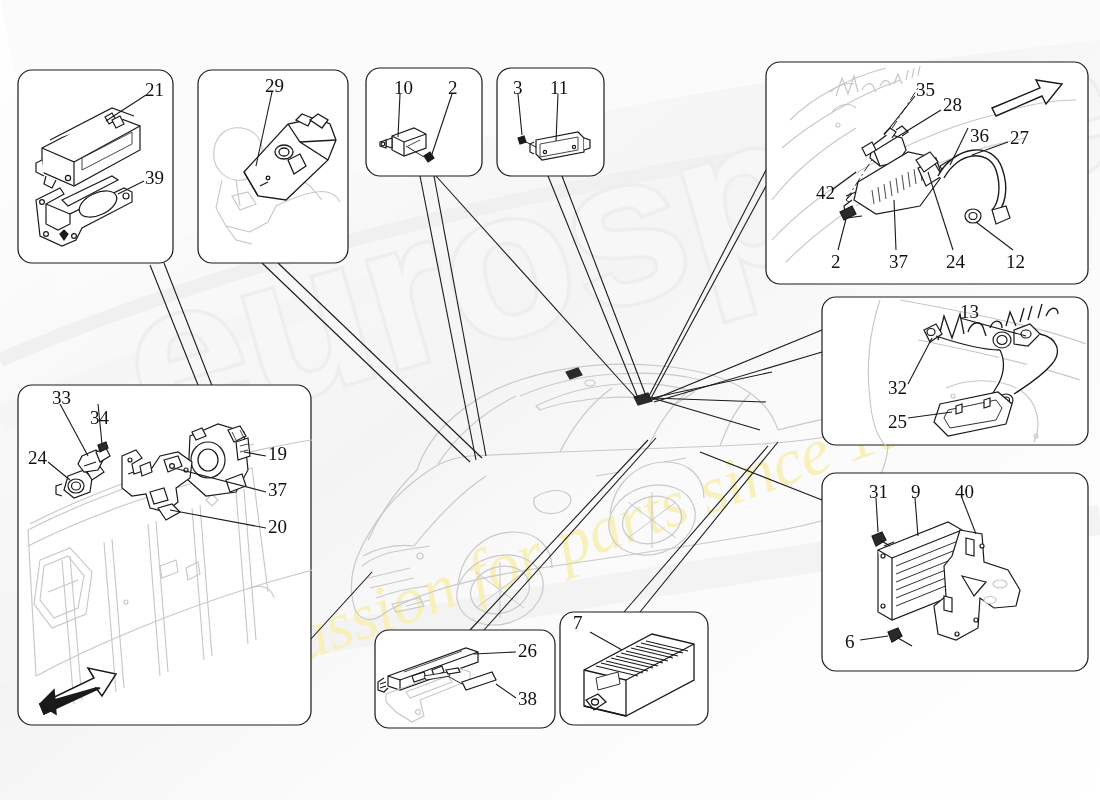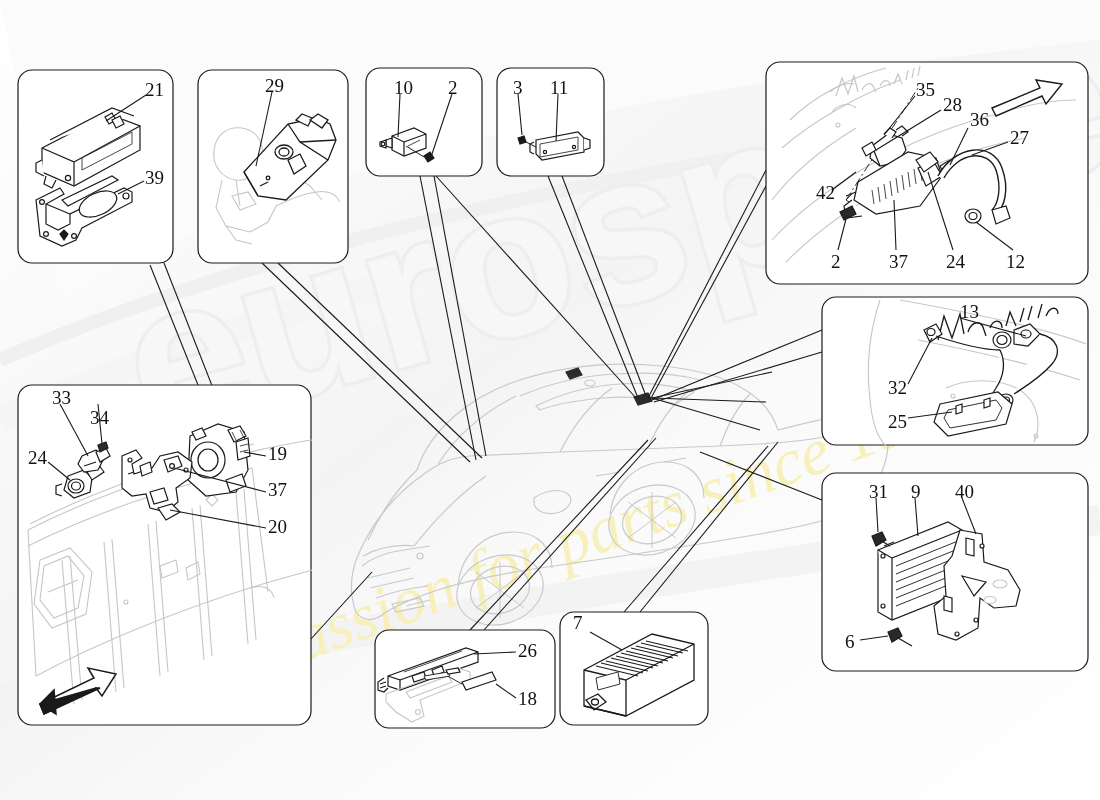--- a/index.html
+++ b/index.html
@@ -536,21 +536,21 @@
   <div class="callout-label" style="left:265px;top:76px">29</div>
 
   <div class="callout-label" style="left:394px;top:78px">10</div>
   <div class="callout-label" style="left:448px;top:78px">2</div>
 
   <div class="callout-label" style="left:513px;top:78px">3</div>
   <div class="callout-label" style="left:550px;top:78px">11</div>
 
   <div class="callout-label" style="left:916px;top:80px">35</div>
   <div class="callout-label" style="left:943px;top:95px">28</div>
-  <div class="callout-label" style="left:970px;top:110px">36</div>
+  <div class="callout-label" style="left:970px;top:126px">36</div>
   <div class="callout-label" style="left:1010px;top:128px">27</div>
   <div class="callout-label" style="left:816px;top:183px">42</div>
   <div class="callout-label" style="left:831px;top:252px">2</div>
   <div class="callout-label" style="left:889px;top:252px">37</div>
   <div class="callout-label" style="left:946px;top:252px">24</div>
   <div class="callout-label" style="left:1006px;top:252px">12</div>
 
   <div class="callout-label" style="left:960px;top:302px">13</div>
   <div class="callout-label" style="left:888px;top:378px">32</div>
   <div class="callout-label" style="left:888px;top:412px">25</div>
@@ -561,17 +561,17 @@
   <div class="callout-label" style="left:845px;top:632px">6</div>
 
   <div class="callout-label" style="left:52px;top:388px">33</div>
   <div class="callout-label" style="left:90px;top:408px">34</div>
   <div class="callout-label" style="left:28px;top:448px">24</div>
   <div class="callout-label" style="left:268px;top:444px">19</div>
   <div class="callout-label" style="left:268px;top:480px">37</div>
   <div class="callout-label" style="left:268px;top:517px">20</div>
 
   <div class="callout-label" style="left:518px;top:641px">26</div>
-  <div class="callout-label" style="left:518px;top:689px">18</div>
+  <div class="callout-label" style="left:518px;top:689px">38</div>
 
   <div class="callout-label" style="left:573px;top:613px">7</div>
 
 </div>
 
 </body></html>

